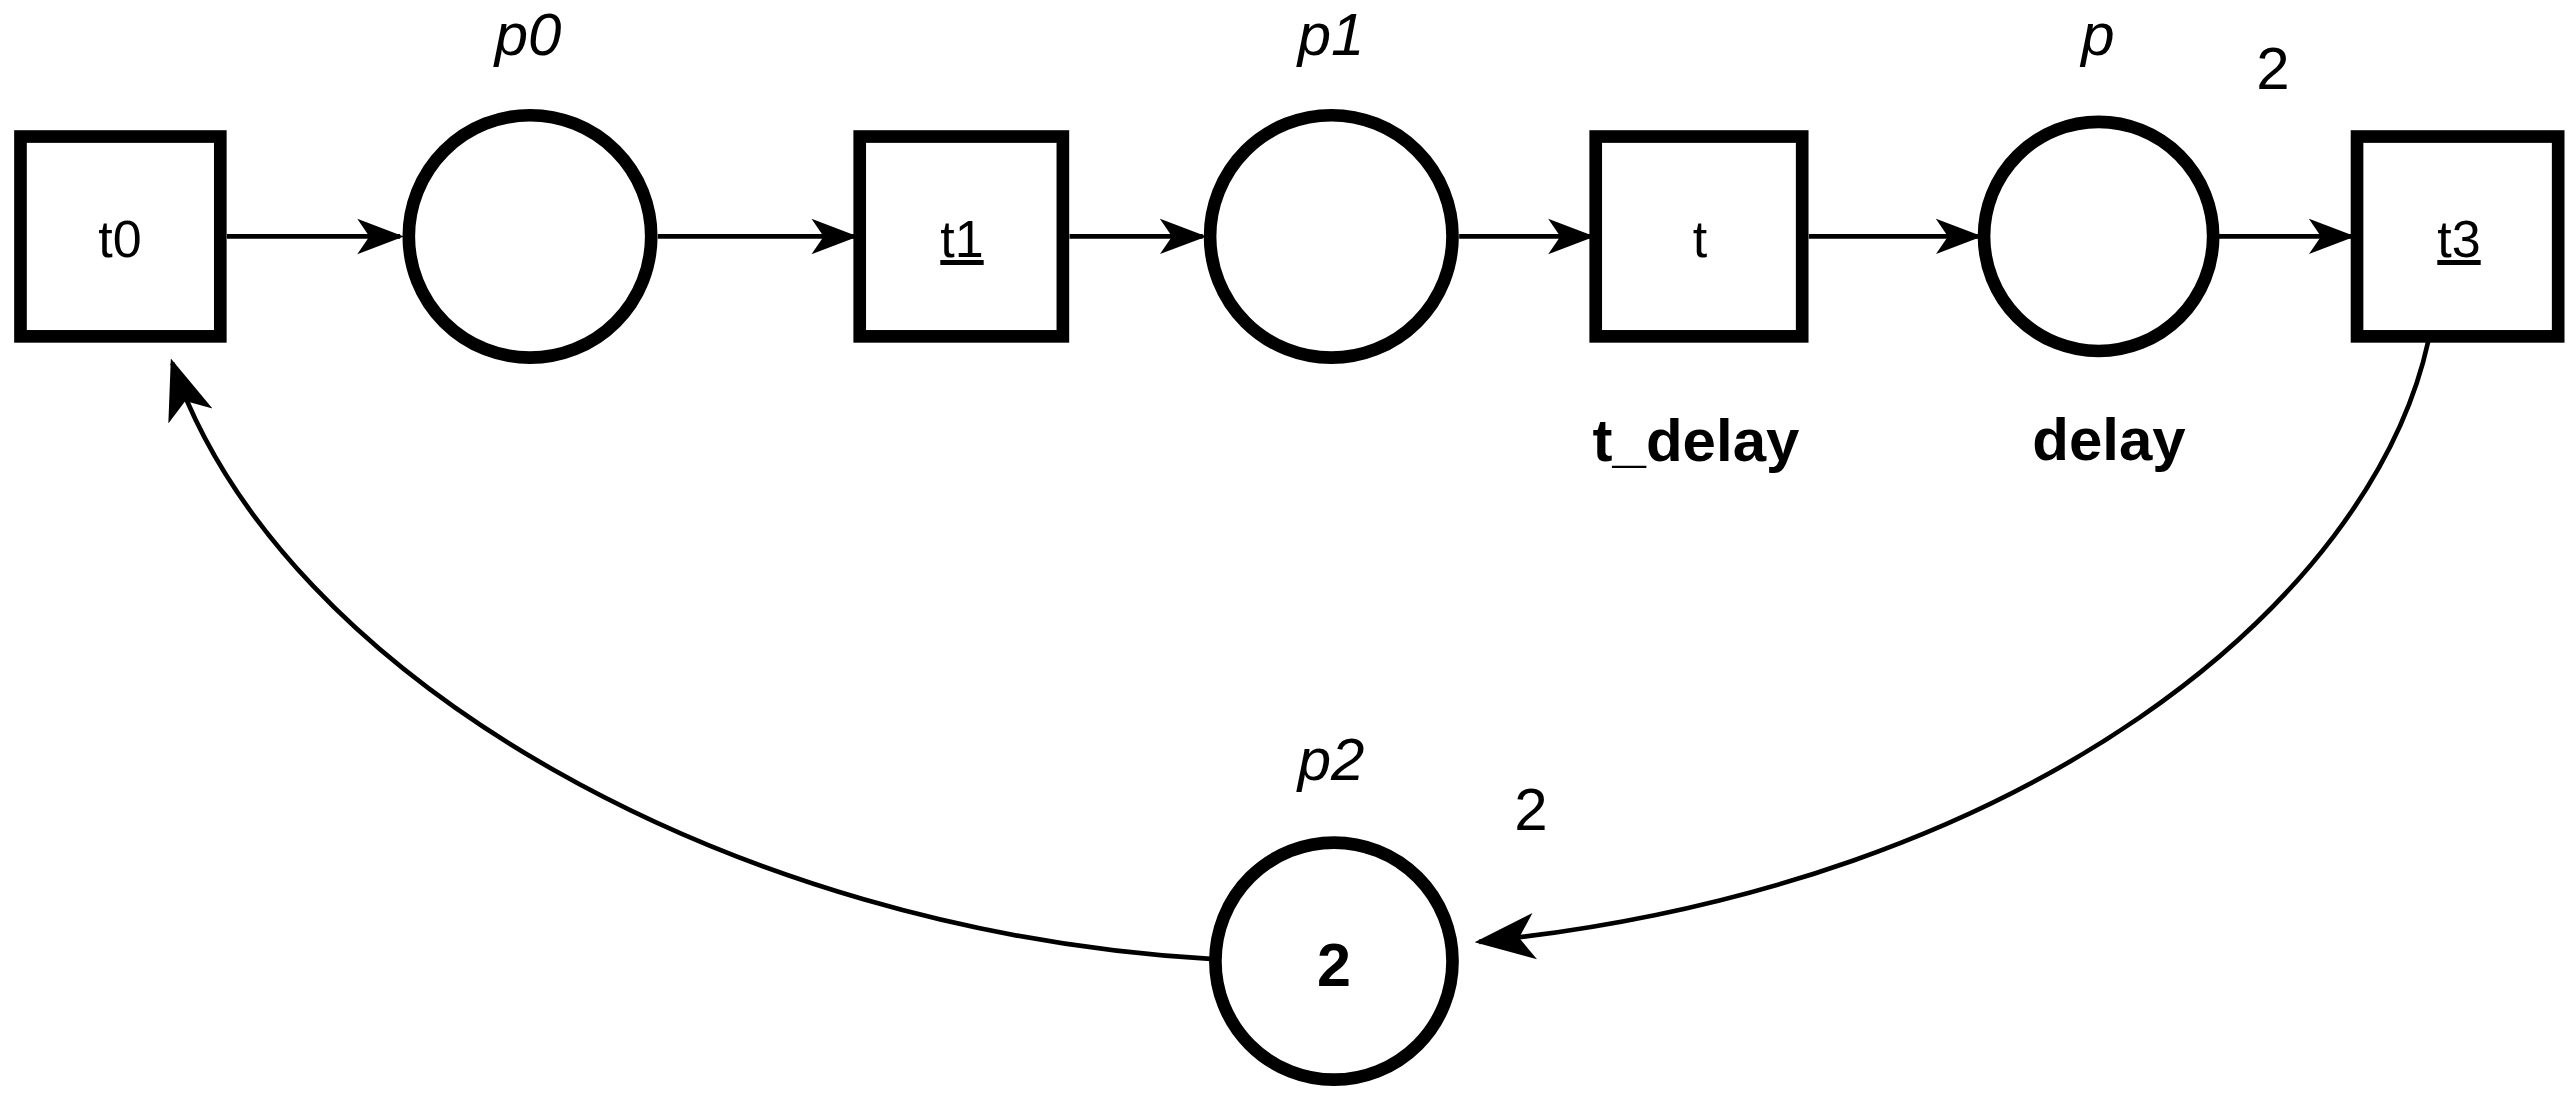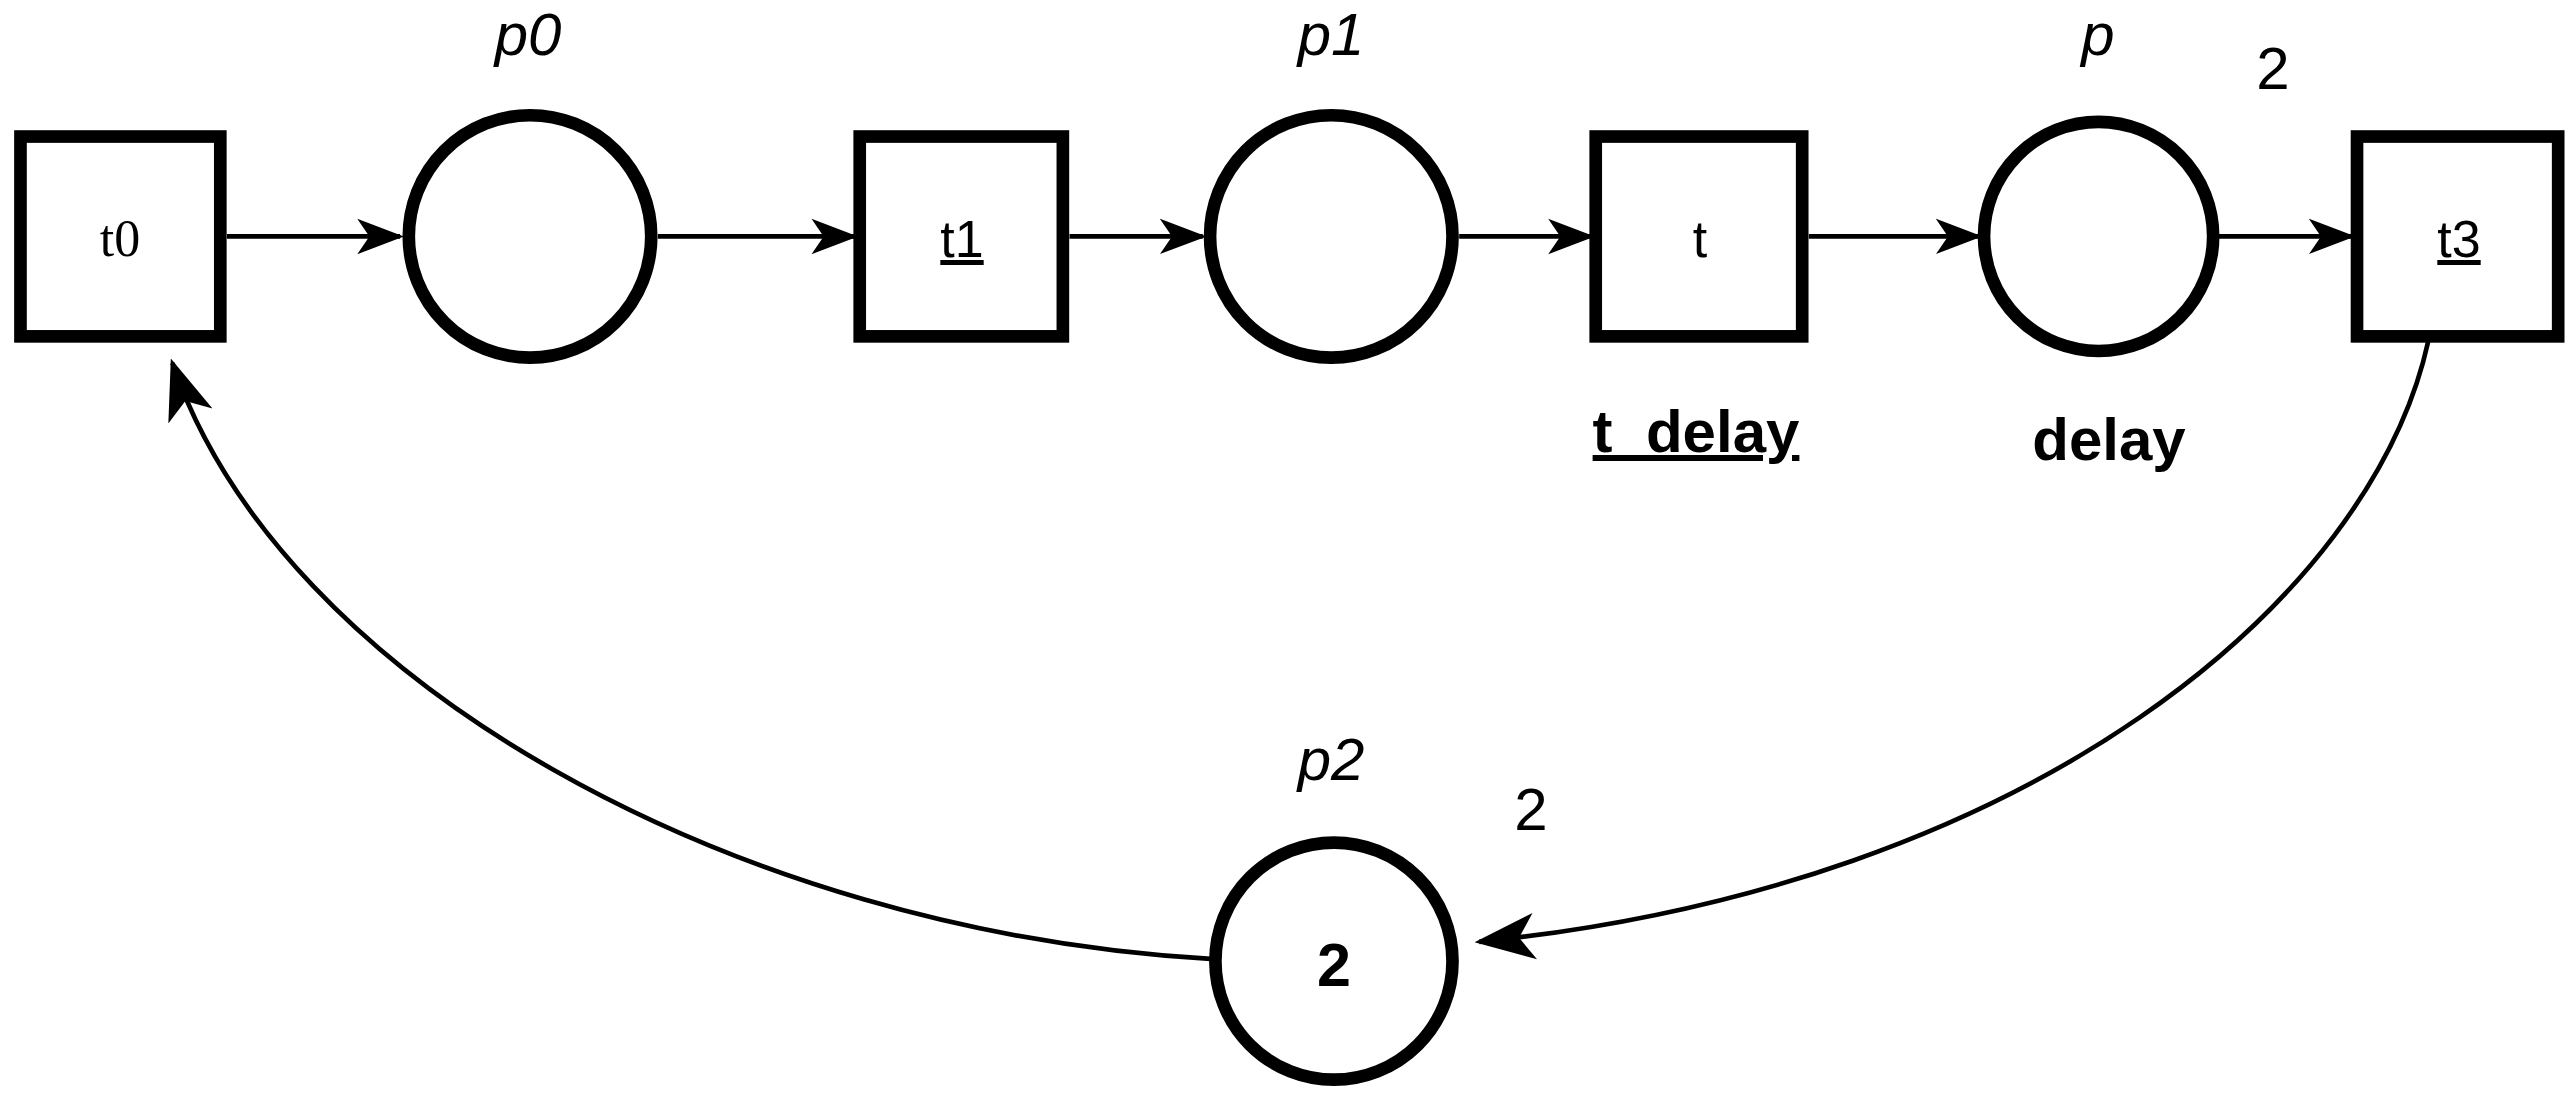--- a/index.html
+++ b/index.html
@@ -73,37 +73,37 @@
 
     <line x1="2715" y1="355" x2="2970" y2="355" stroke="#000000" stroke-width="7" marker-end="url(#arrowHead)"></line>
 
     <line x1="3330" y1="355" x2="3530" y2="355" stroke="#000000" stroke-width="7" marker-end="url(#arrowHead)"></line>
 
     <path d="M 3645 512 C 3560 900 3050 1330 2220 1414" fill="none" stroke="#000000" stroke-width="7" marker-end="url(#arrowHeadThin)"></path>
 
     <path d="M 1822 1440 C 1100 1400 420 1020 258 545" fill="none" stroke="#000000" stroke-width="7" marker-end="url(#arrowHeadThin)"></path>
   </svg>
 
-  <div class="node-label inner-label ctr" style="left:120px;top:239px;font-family:Liberation Serif, serif;">t0</div>
+  <div class="node-label inner-label ctr" style="left:120px;top:239px;">t0</div>
 
   <div class="node-label inner-label ctr" style="left:962px;top:239px;text-decoration:underline;">t1</div>
 
   <div class="node-label inner-label ctr" style="left:1700px;top:239px;">t</div>
 
   <div class="node-label inner-label ctr" style="left:2459px;top:239px;text-decoration:underline;">t3</div>
 
   <div class="node-label place-name ctr-x" style="left:528px;top:5.3px;">p0</div>
 
   <div class="node-label place-name ctr-x" style="left:1331px;top:5.3px;text-align:right;">p1</div>
 
   <div class="node-label place-name ctr-x" style="left:2098px;top:5.3px;">p</div>
 
   <div class="node-label place-name ctr-x" style="left:1331px;top:730px;">p2</div>
 
-  <div class="node-label sub-label ctr-x" style="left:1696px;top:402px;text-decoration:underline;">t_delay</div>
+  <div class="node-label sub-label ctr-x" style="left:1696px;top:411px;">t_delay</div>
 
   <div class="node-label sub-label ctr-x" style="left:2109px;top:410px;">delay</div>
 
   <div class="node-label arc-weight ctr-x" style="left:2273px;top:39px;">2</div>
 
   <div class="node-label arc-weight ctr-x" style="left:1531px;top:780px;">2</div>
 
   <div class="node-label token-count ctr" style="left:1334px;top:965px;">2</div>
 
 </div>

